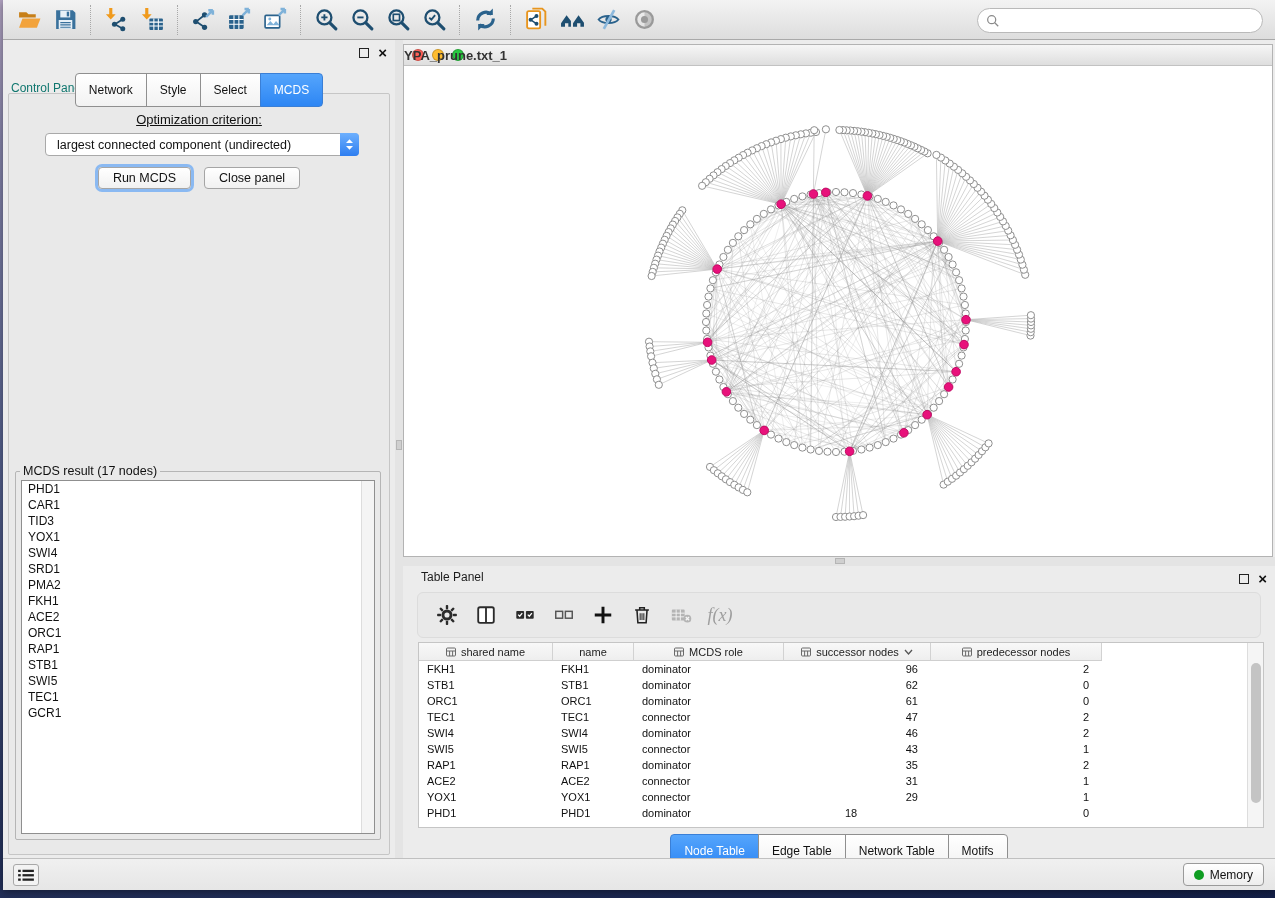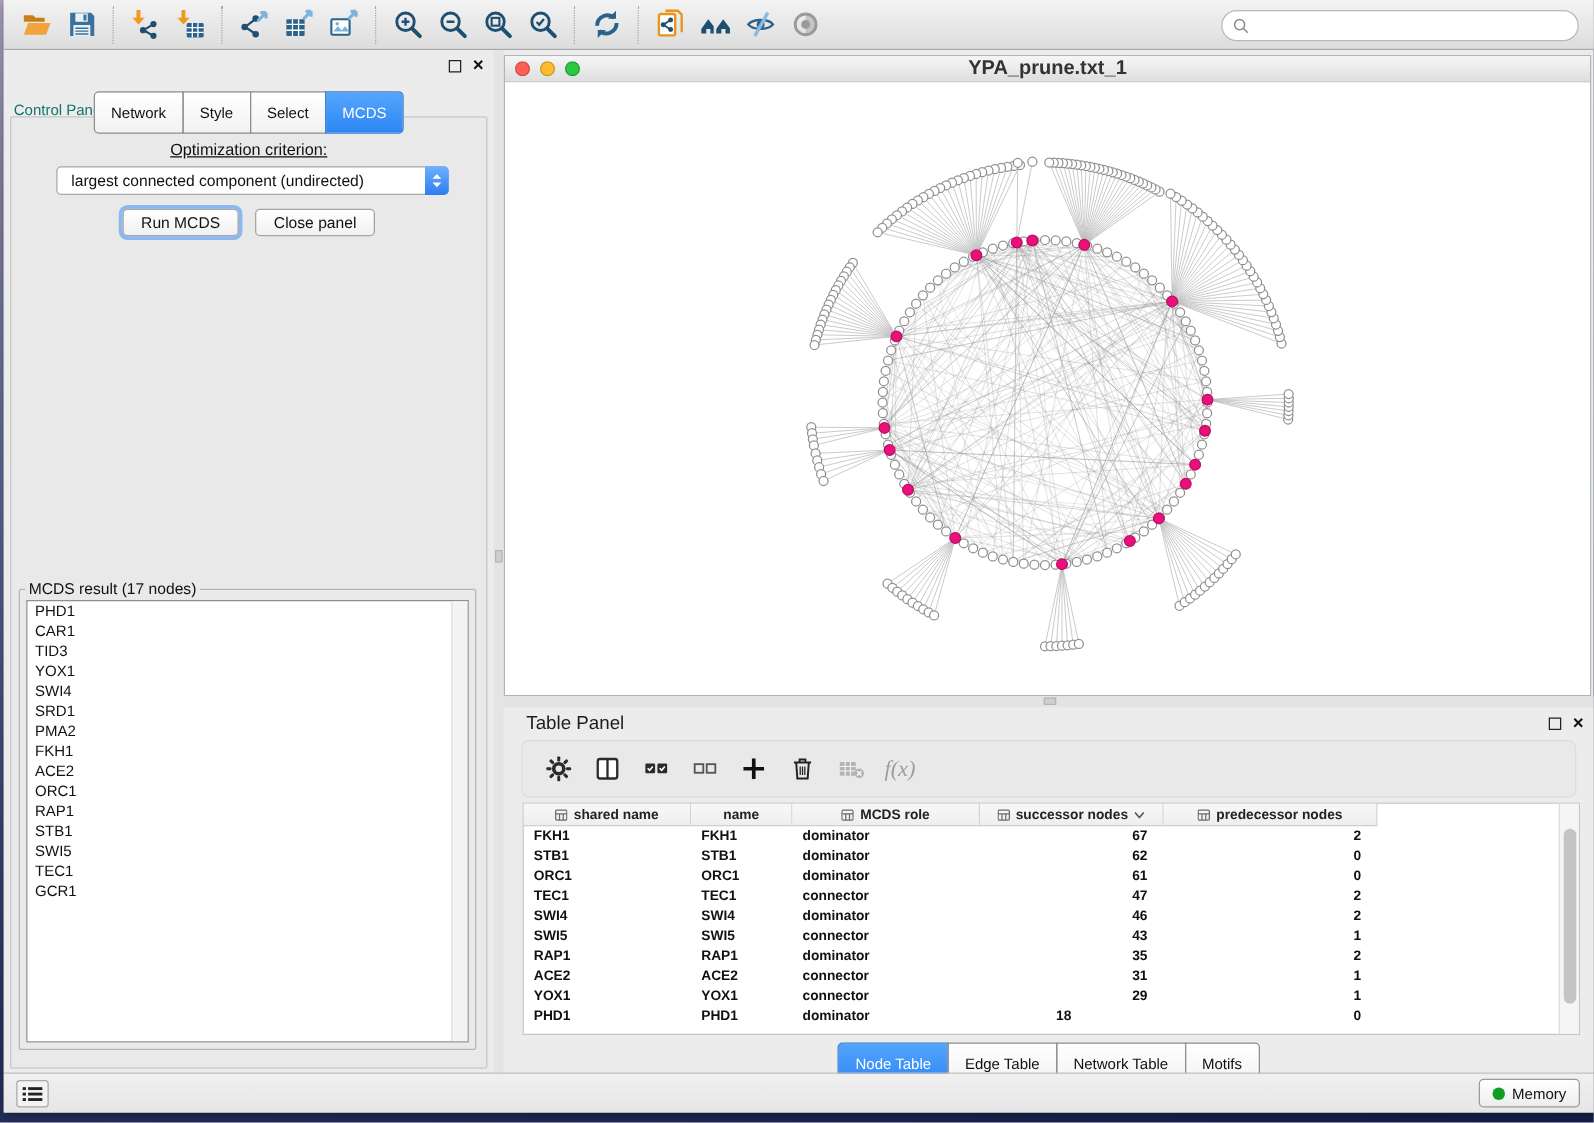--- a/index.html
+++ b/index.html
@@ -60,32 +60,32 @@
   .hdiv { position:absolute; left:0; top:517px; width:100%; height:9px; background:#e4e4e4; cursor:row-resize; }
   .hdiv .grip { position:absolute; left:432px; top:1px; width:10px; height:6px; background:#cfcfcf; border:1px solid #b5b5b5; }
 
   
   .right { position:absolute; left:400px; top:40px; width:872px; height:818px; }
   .netwin { position:absolute; left:0; top:4px; width:870px; height:513px; border:1px solid #b3b3b3; background:#fff; }
   .net-titlebar { position:absolute; left:0; top:0; width:100%; height:21px;
     background:linear-gradient(#f6f6f6,#dedede); border-bottom:1px solid #c2c2c2; display:flex; align-items:center; }
   .tl { width:12px; height:12px; border-radius:50%; margin-left:8px; border:.5px solid rgba(0,0,0,.2); cursor:pointer; }
   .tl.red{ background:#ff5f57; } .tl.yellow{ background:#febc2e; } .tl.green{ background:#28c840; }
-  .net-title-text { position:absolute; width:100%; text-align:center; font-size:16px; font-weight:700; color:#333; }
+  .net-title-text { position:absolute; width:100%; text-align:left; font-size:13px; font-weight:700; color:#333; }
   .net-canvas { position:absolute; left:0; top:21px; width:868px; height:490px; background:#fff; }
 
   
   .tpanel { position:absolute; left:0; top:526px; width:872px; height:292px; background:#ececec; }
-  .tp-title { position:absolute; top:4px; left:18px; font-size:15px; color:#1c1c1c; }
+  .tp-title { position:absolute; top:4px; left:18px; font-size:12px; color:#1c1c1c; }
   .tp-toolbar { position:absolute; left:14px; right:14px; top:26px; height:46px; background:#e9e9e9;
     border:1px solid #dcdcdc; border-radius:6px; display:flex; align-items:center; padding-left:14px; gap:9px; }
   .tpb { width:30px; height:30px; display:flex; align-items:center; justify-content:center; cursor:pointer; }
   .tpb svg { width:22px; height:22px; }
   .fx { font-family:"Liberation Serif",serif; font-style:italic; font-size:18px; color:#9e9e9e; }
-  .tp-table { position:absolute; left:15px; top:76px; width:846px; height:186px; background:#fff; border:1px solid #c5c5c5;font-weight:bold; }
+  .tp-table { position:absolute; left:15px; top:76px; width:846px; height:186px; background:#fff; border:1px solid #c5c5c5; }
   .thead { position:absolute; left:0; top:0; height:18px; display:flex; }
   .th { height:18px; background:linear-gradient(#f8f8f8,#eeeeee); border-right:1px solid #d2d2d2; border-bottom:1px solid #cfcfcf;
     display:flex; align-items:center; justify-content:center; gap:5px; font-size:11px; color:#222; cursor:pointer; }
   .tbody { position:absolute; left:0; top:18px; }
   .tr { display:flex; height:16px; cursor:default; }
   .td { font-size:11px; color:#111; line-height:16px; padding-left:8px; white-space:nowrap; overflow:hidden; }
   .td.num { text-align:right; padding-right:13px; padding-left:0; }
   .tscroll { position:absolute; right:0; top:0; bottom:0; width:16px; background:#f5f5f5; border-left:1px solid #ddd; }
   .tscroll .thumb { position:absolute; left:2.5px; top:20px; width:10px; height:140px; background:#c4c4c4; border-radius:6px; }
   .tp-tabs { position:absolute; top:268px; width:100%; display:flex; justify-content:center; }
@@ -1130,21 +1130,21 @@
                 <path d="M0.5 4h9M3.6 4v5M6.6 4v5" stroke="#6a6a6a"></path>
               </svg>
               <span>predecessor nodes</span>
             </div>
           </div>
         <div class="tbody" id="tbody">
             <div class="tr">
               <div class="td" style="width: 134px;">FKH1</div>
               <div class="td" style="width: 81px;">FKH1</div>
               <div class="td" style="width: 150px;">dominator</div>
-              <div class="td num" style="width: 147px;">67</div>
+              <div class="td num" style="width: 147px;">96</div>
               <div class="td num" style="width: 171px;">2</div>
             </div>
             <div class="tr">
               <div class="td" style="width: 134px;">STB1</div>
               <div class="td" style="width: 81px;">STB1</div>
               <div class="td" style="width: 150px;">dominator</div>
               <div class="td num" style="width: 147px;">62</div>
               <div class="td num" style="width: 171px;">0</div>
             </div>
             <div class="tr">

